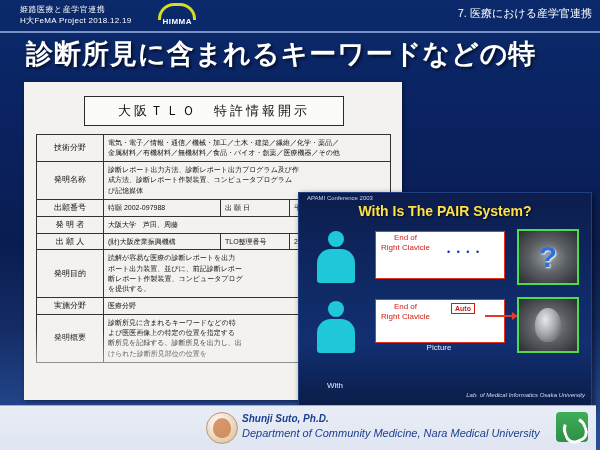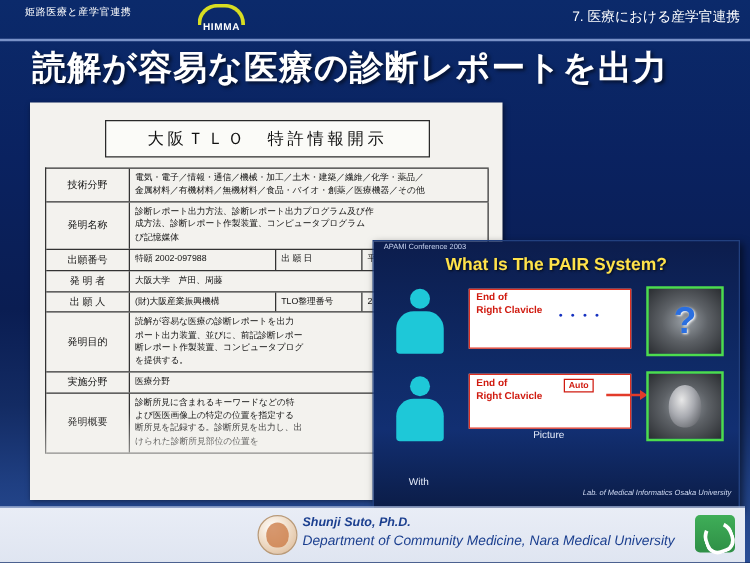--- a/index.html
+++ b/index.html
@@ -116,21 +116,21 @@
     background:#1ec8d8;
   }
   .person .body{
     position:absolute;left:4px;top:18px;width:38px;height:34px;
     background:#1ec8d8;border-radius:14px 14px 3px 3px;
   }
   .report-box{
     position:absolute;background:#ffffff;border:1px solid #e03020;
   }
   .rep-txt{
-    position:absolute;color:#d01b10;font-size:8px;font-weight:bold;line-height:1.2;
+    position:absolute;color:#d01b10;font-size:8px;font-weight:normal;line-height:1.2;text-align:center;
   }
   .dots{
     position:absolute;color:#1430c0;font-size:9px;letter-spacing:2px;
   }
   .auto-box{
     position:absolute;background:#ffffff;border:1px solid #d01b10;
     color:#d01b10;font-size:7px;font-weight:bold;text-align:center;
     padding:1px 3px;
   }
   .arrow{
@@ -184,29 +184,30 @@
     transform:rotate(-20deg);
   }
 </style>
 </head>
 <body>
 
 <div class="slide">
 
   <div class="logo-block">
     <div class="logo-line1">姫路医療と産学官連携</div>
+    <div class="logo-line2">H大FeMA Project 2018.12.19</div>
     <div class="logo-mark">
       <div class="arc"></div>
       <div class="txt">HIMMA</div>
     </div>
   </div>
   <div class="section-tag">7. 医療における産学官連携</div>
   <div class="top-rule"></div>
 
-  <div class="title">読解が容易な医療の診断レポートを出力</div>
+  <div class="title">診断所見に含まれるキーワードなどの特</div>
 
   <div class="doc">
     <div class="doc-head">大阪ＴＬＯ　特許情報開示</div>
     <div class="doc-table">
 
       <div class="doc-row">
         <div class="doc-lbl">技術分野</div>
         <div class="doc-val" style="white-space:pre-line">電気・電子／情報・通信／機械・加工／土木・建築／繊維／化学・薬品／
 金属材料／有機材料／無機材料／食品・バイオ・創薬／医療機器／その他</div>
       </div>
@@ -261,21 +262,21 @@
 断所見を記録する。診断所見を出力し、出
 けられた診断所見部位の位置を</div>
       </div>
 
     </div>
     <div class="fade"></div>
   </div>
 
   <div class="inset">
     <div class="inset-conf">APAMI Conference 2003</div>
-    <div class="inset-title">What Is The PAIR System?</div>
+    <div class="inset-title">With Is The PAIR System?</div>
 
     <div class="inset-body">
 
       <div class="col-label" style="left:6px;top:120px;">Without</div>
       <div class="col-label" style="left:6px;top:158px;">With</div>
       <div class="col-label" style="left:110px;top:120px;">Picture</div>
       <div class="col-label" style="left:218px;top:120px;">Picture</div>
 
       <div class="person" style="left:14px;top:8px;">
         <div class="head"></div>

